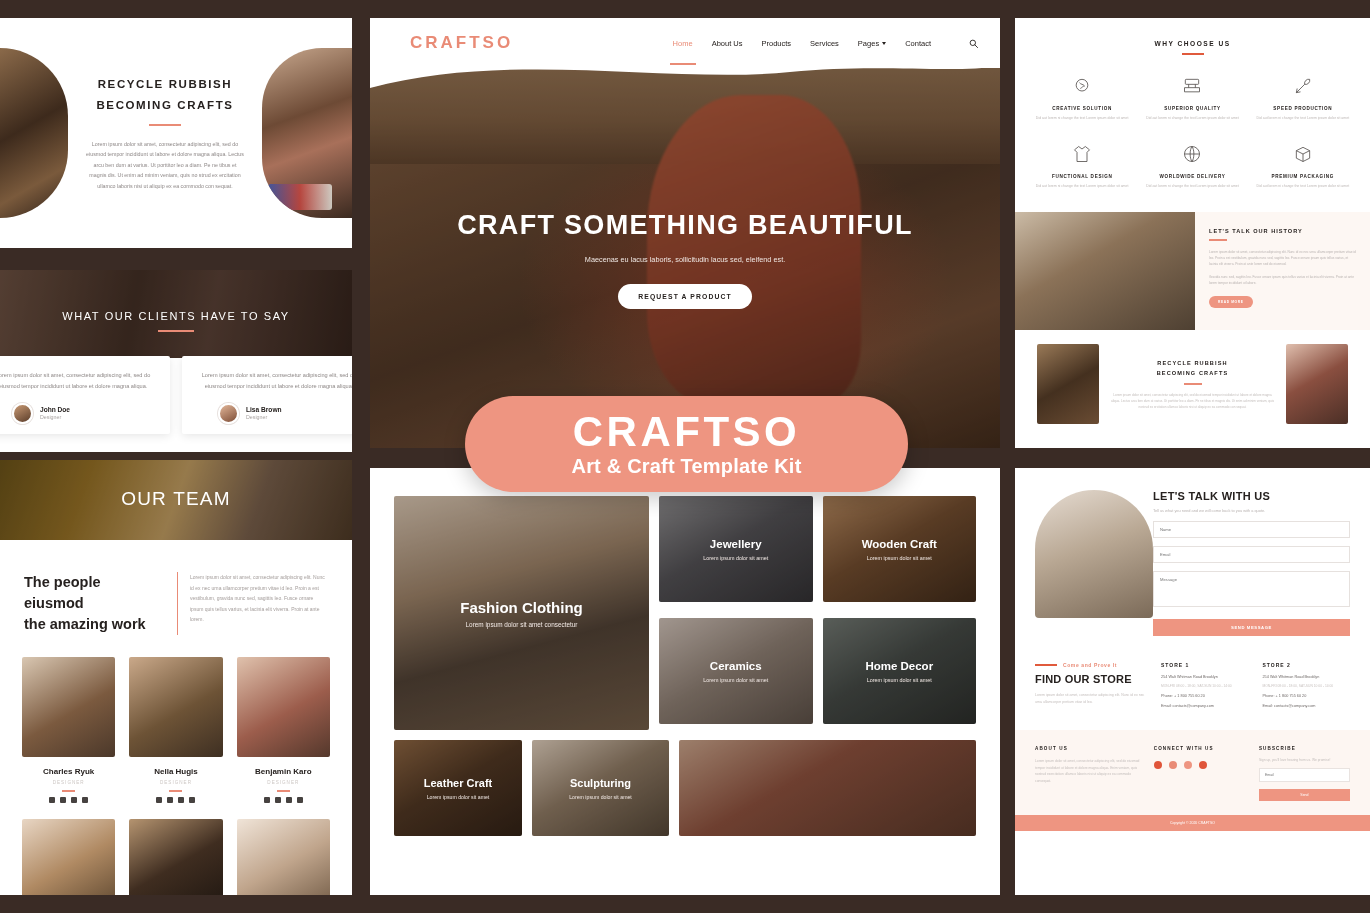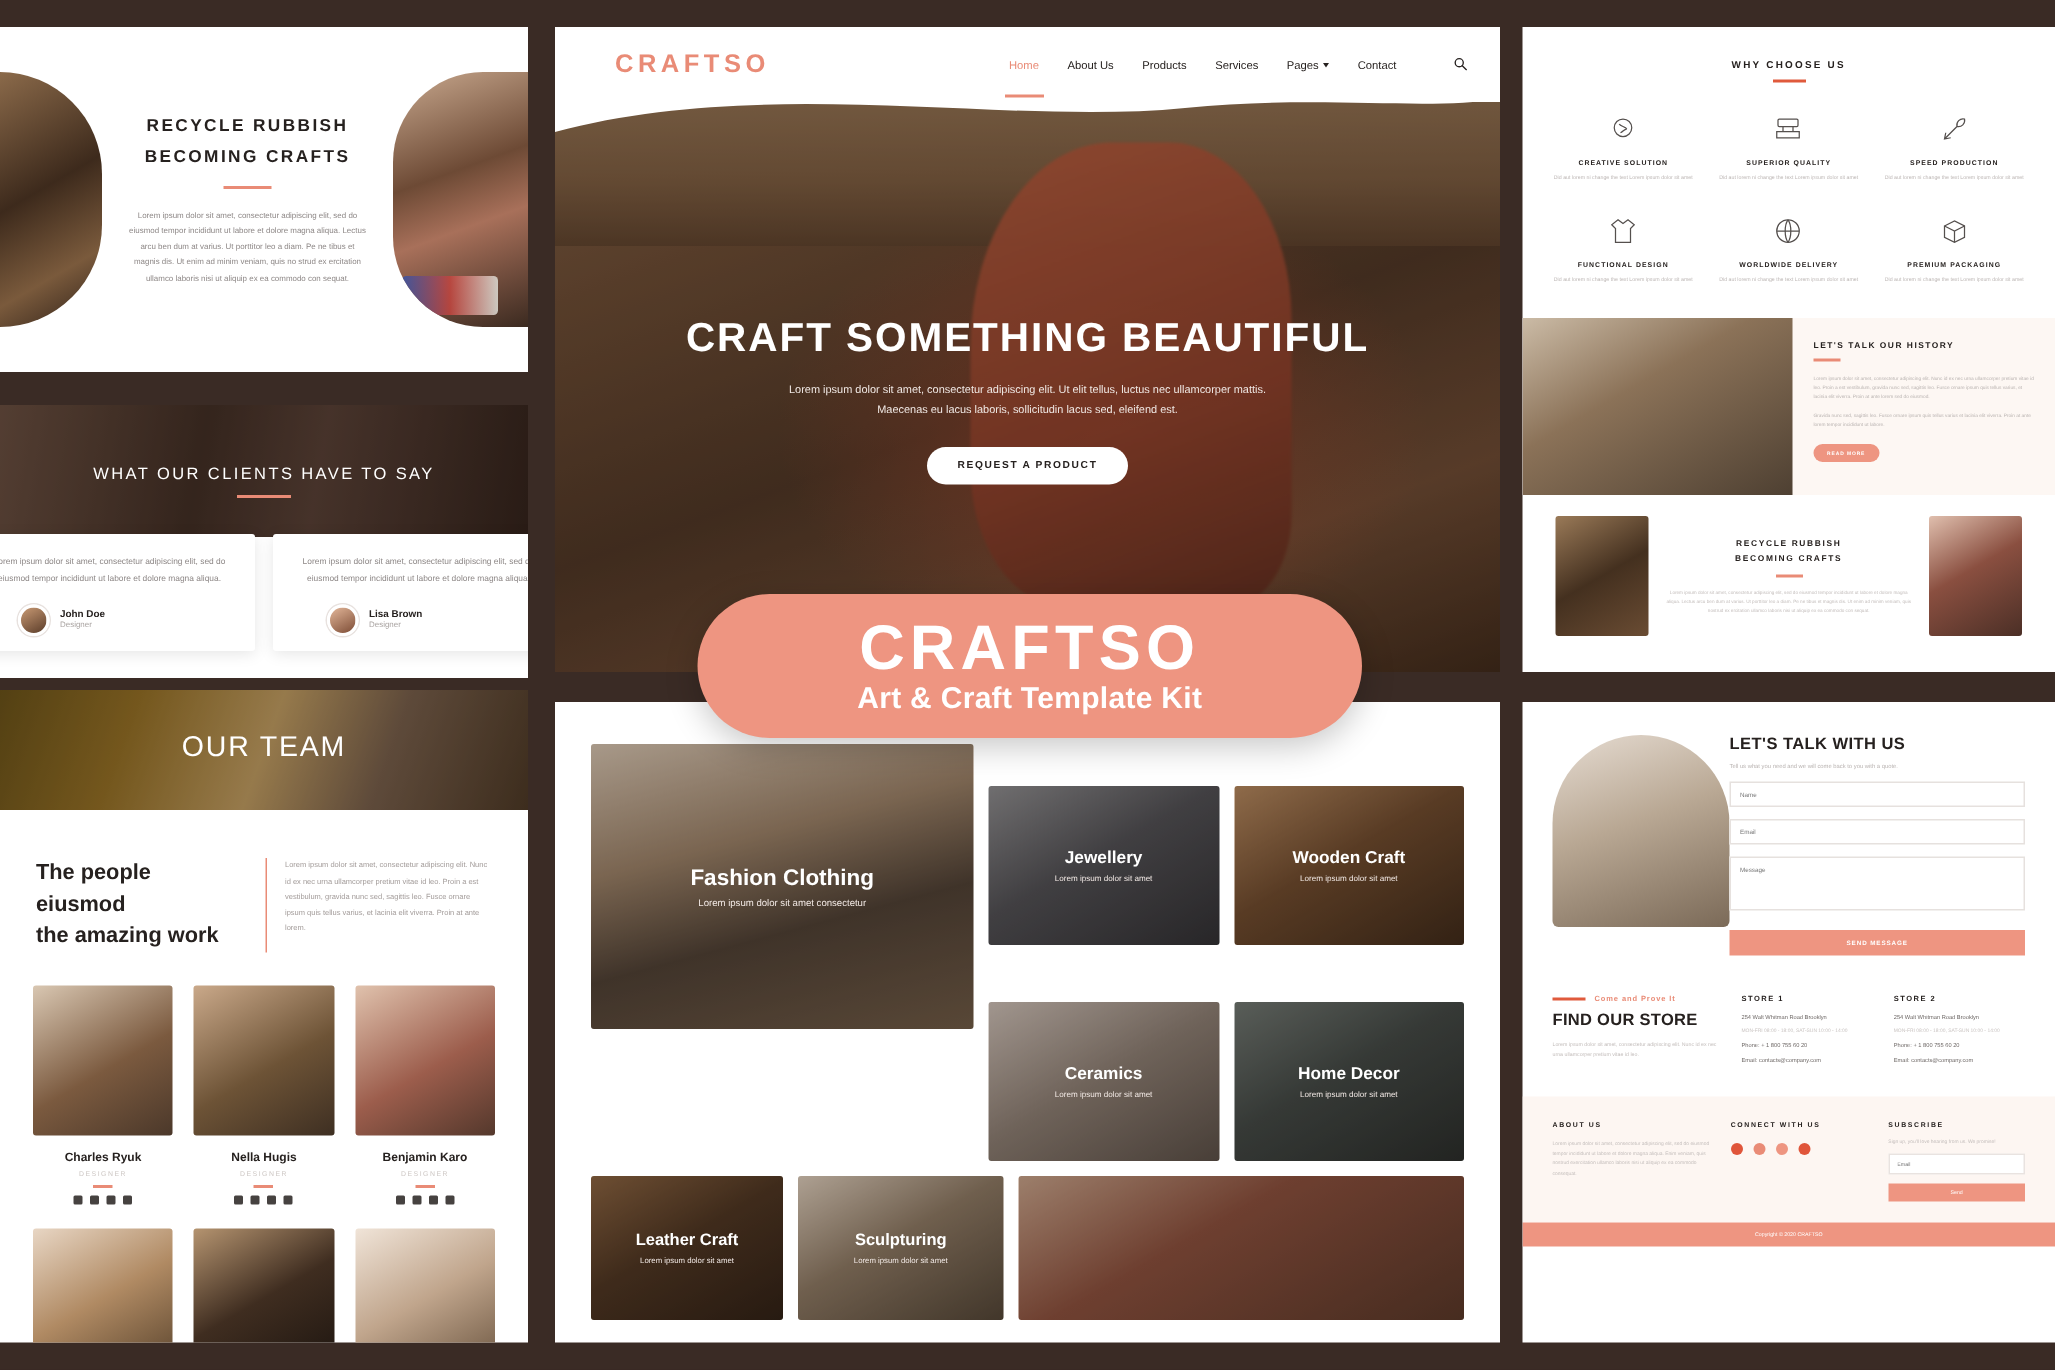--- a/index.html
+++ b/index.html
@@ -120,23 +120,23 @@
 
   #p-products{left:370px;top:468px;width:630px;height:427px;padding:28px 24px 0;}
   .pg{display:flex;gap:10px;}
   .pg-left{width:255px;}
   .pg-right{flex:1;display:grid;grid-template-columns:1fr 1fr;grid-gap:10px;}
   .ptile{position:relative;border-radius:2px;overflow:hidden;display:flex;
     flex-direction:column;align-items:center;justify-content:center;text-align:center;}
   .ptile:before{content:"";position:absolute;inset:0;background:rgba(30,20,15,.26);}
   .pt-name{position:relative;color:#fff;font-weight:700;z-index:2;}
   .pt-sub{position:relative;color:#f2e9e5;z-index:2;margin-top:5px;}
-  .big{height:190px;}
+  .big{height:234px;}
   .big .pt-name{font-size:15px;} .big .pt-sub{font-size:6.4px;}
-  .sm{height:106px;margin-top:28px;}
+  .sm{height:106px;}
   .sm .pt-name{font-size:11.5px;} .sm .pt-sub{font-size:5.4px;}
   .bg-fashion{background:linear-gradient(165deg,#d8c8b4,#9a8268 35%,#4b3f33 62%,#6d5a45);}
   .bg-jewel{background:linear-gradient(150deg,#8d8f92,#4d4f54 45%,#2b2d31);}
   .bg-wood{background:linear-gradient(150deg,#b68a5f,#6d4a2c 45%,#3a2716);}
   .bg-ceramic{background:linear-gradient(150deg,#cfc4bb,#8b7f74 48%,#574e46);}
   .bg-decor{background:linear-gradient(150deg,#6e7873,#3e4744 45%,#242a28);}
   .row2{display:flex;gap:10px;margin-top:10px;}
   .bg-leather{background:linear-gradient(150deg,#8a6440,#4b3420 45%,#2a1d12);}
   .bg-sculpt{background:linear-gradient(150deg,#e0d2c0,#8c7a64 45%,#4e4334);}
   .bg-extra{background:linear-gradient(150deg,#c9a58c,#8a4f3c 40%,#553526);}
@@ -337,21 +337,20 @@
           <svg width="9" height="9" viewBox="0 0 20 20" fill="none" stroke="#26211f" stroke-width="2">
             <circle cx="8.5" cy="8.5" r="6"></circle>
               <line x1="13" y1="13" x2="19" y2="19" stroke-linecap="round"></line>
           </svg>
         </span>
       </div>
     </div>
     <div class="hero-copy">
       <div class="hero-h1">CRAFT SOMETHING BEAUTIFUL</div>
       <div class="hero-p">
-        <div>Lorem ipsum dolor sit amet, consectetur adipiscing elit. Ut elit tellus, luctus nec ullamcorper mattis.</div>
         <div>Maecenas eu lacus laboris, sollicitudin lacus sed, eleifend est.</div>
       </div>
       <button class="hero-btn">REQUEST A PRODUCT</button>
     </div>
   </div>
 
   <div class="badge">
     <div class="badge-t">CRAFTSO</div>
     <div class="badge-s">Art &amp; Craft Template Kit</div>
   </div>

